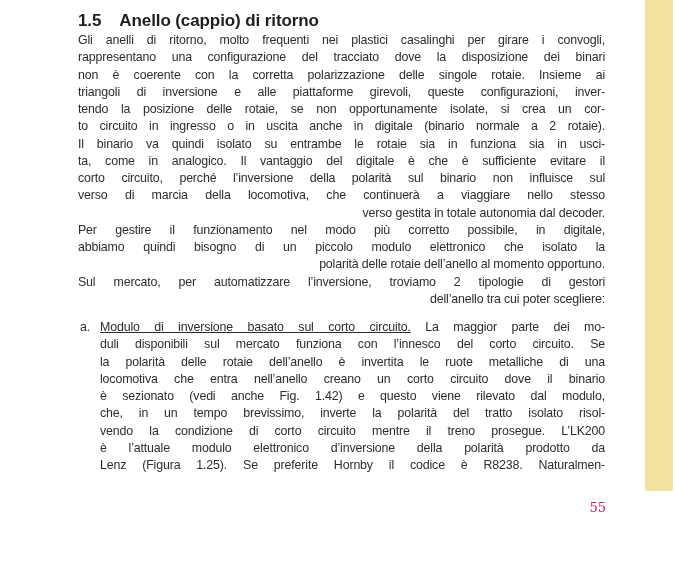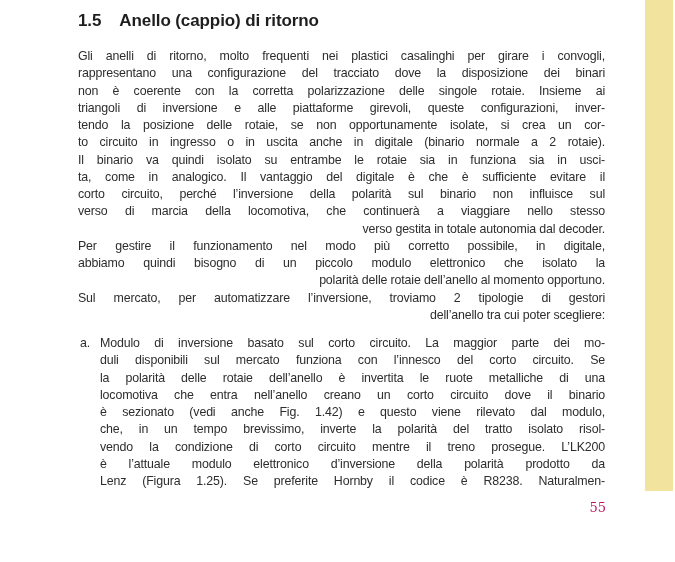--- a/index.html
+++ b/index.html
@@ -26,32 +26,32 @@
     display: flex;
     gap: 18px;
     font-weight: bold;
     font-size: 17px;
     color: #1e1e1e;
     letter-spacing: -0.1px;
   }
 
   .text-column {
     position: absolute;
-    left: 78px; top: 48px;
+    left: 78px; top: 32px;
     width: 527px;
     font-size: 12.4px;
     letter-spacing: -0.15px;
     line-height: 17.25px;
     color: #2d2d2d;
   }
 
   .tline { text-align: right; }
   .tline.just { text-align: justify; text-align-last: justify; }
 
-  .ul { }
+  .ul { text-decoration: underline; }
 
   .list-item {
     position: relative;
     margin-top: 11px;
     padding-left: 22px;
   }
   .list-marker {
     position: absolute;
     left: 2px; top: 0;
     line-height: 17.25px;

